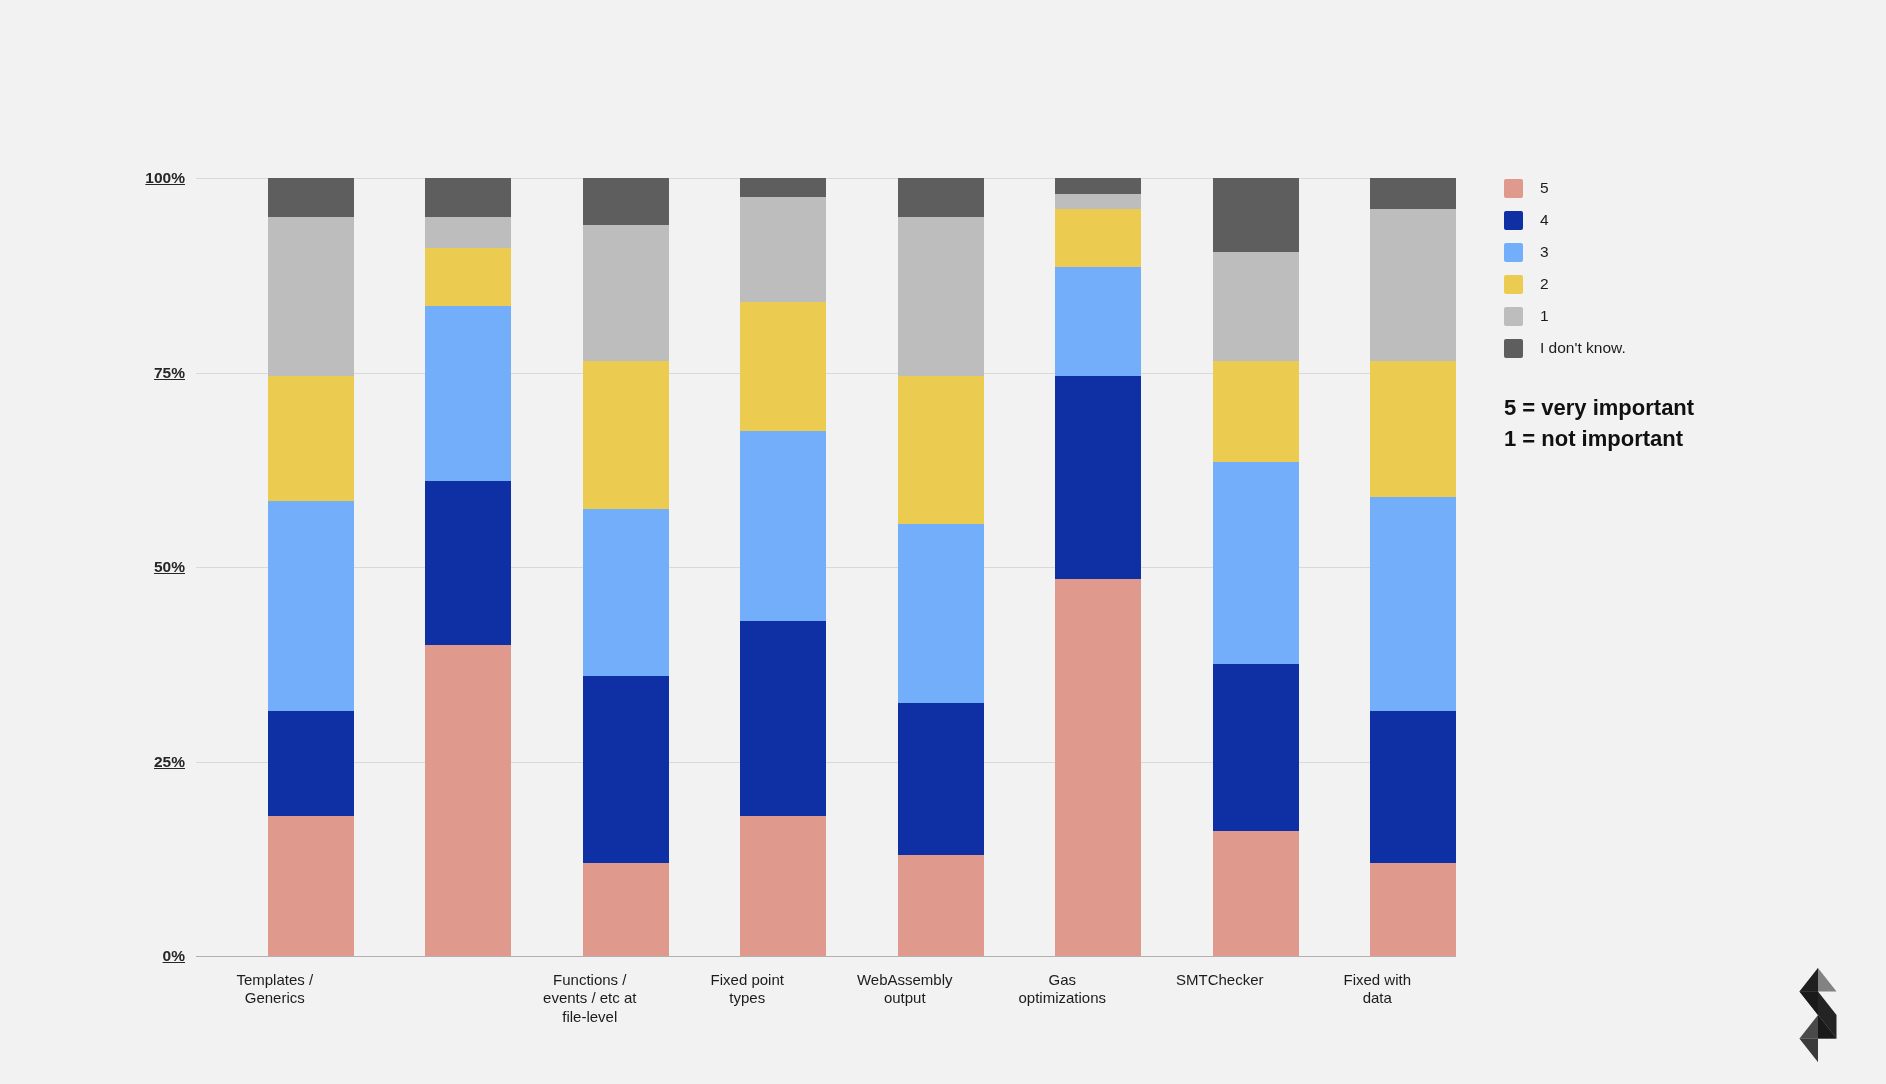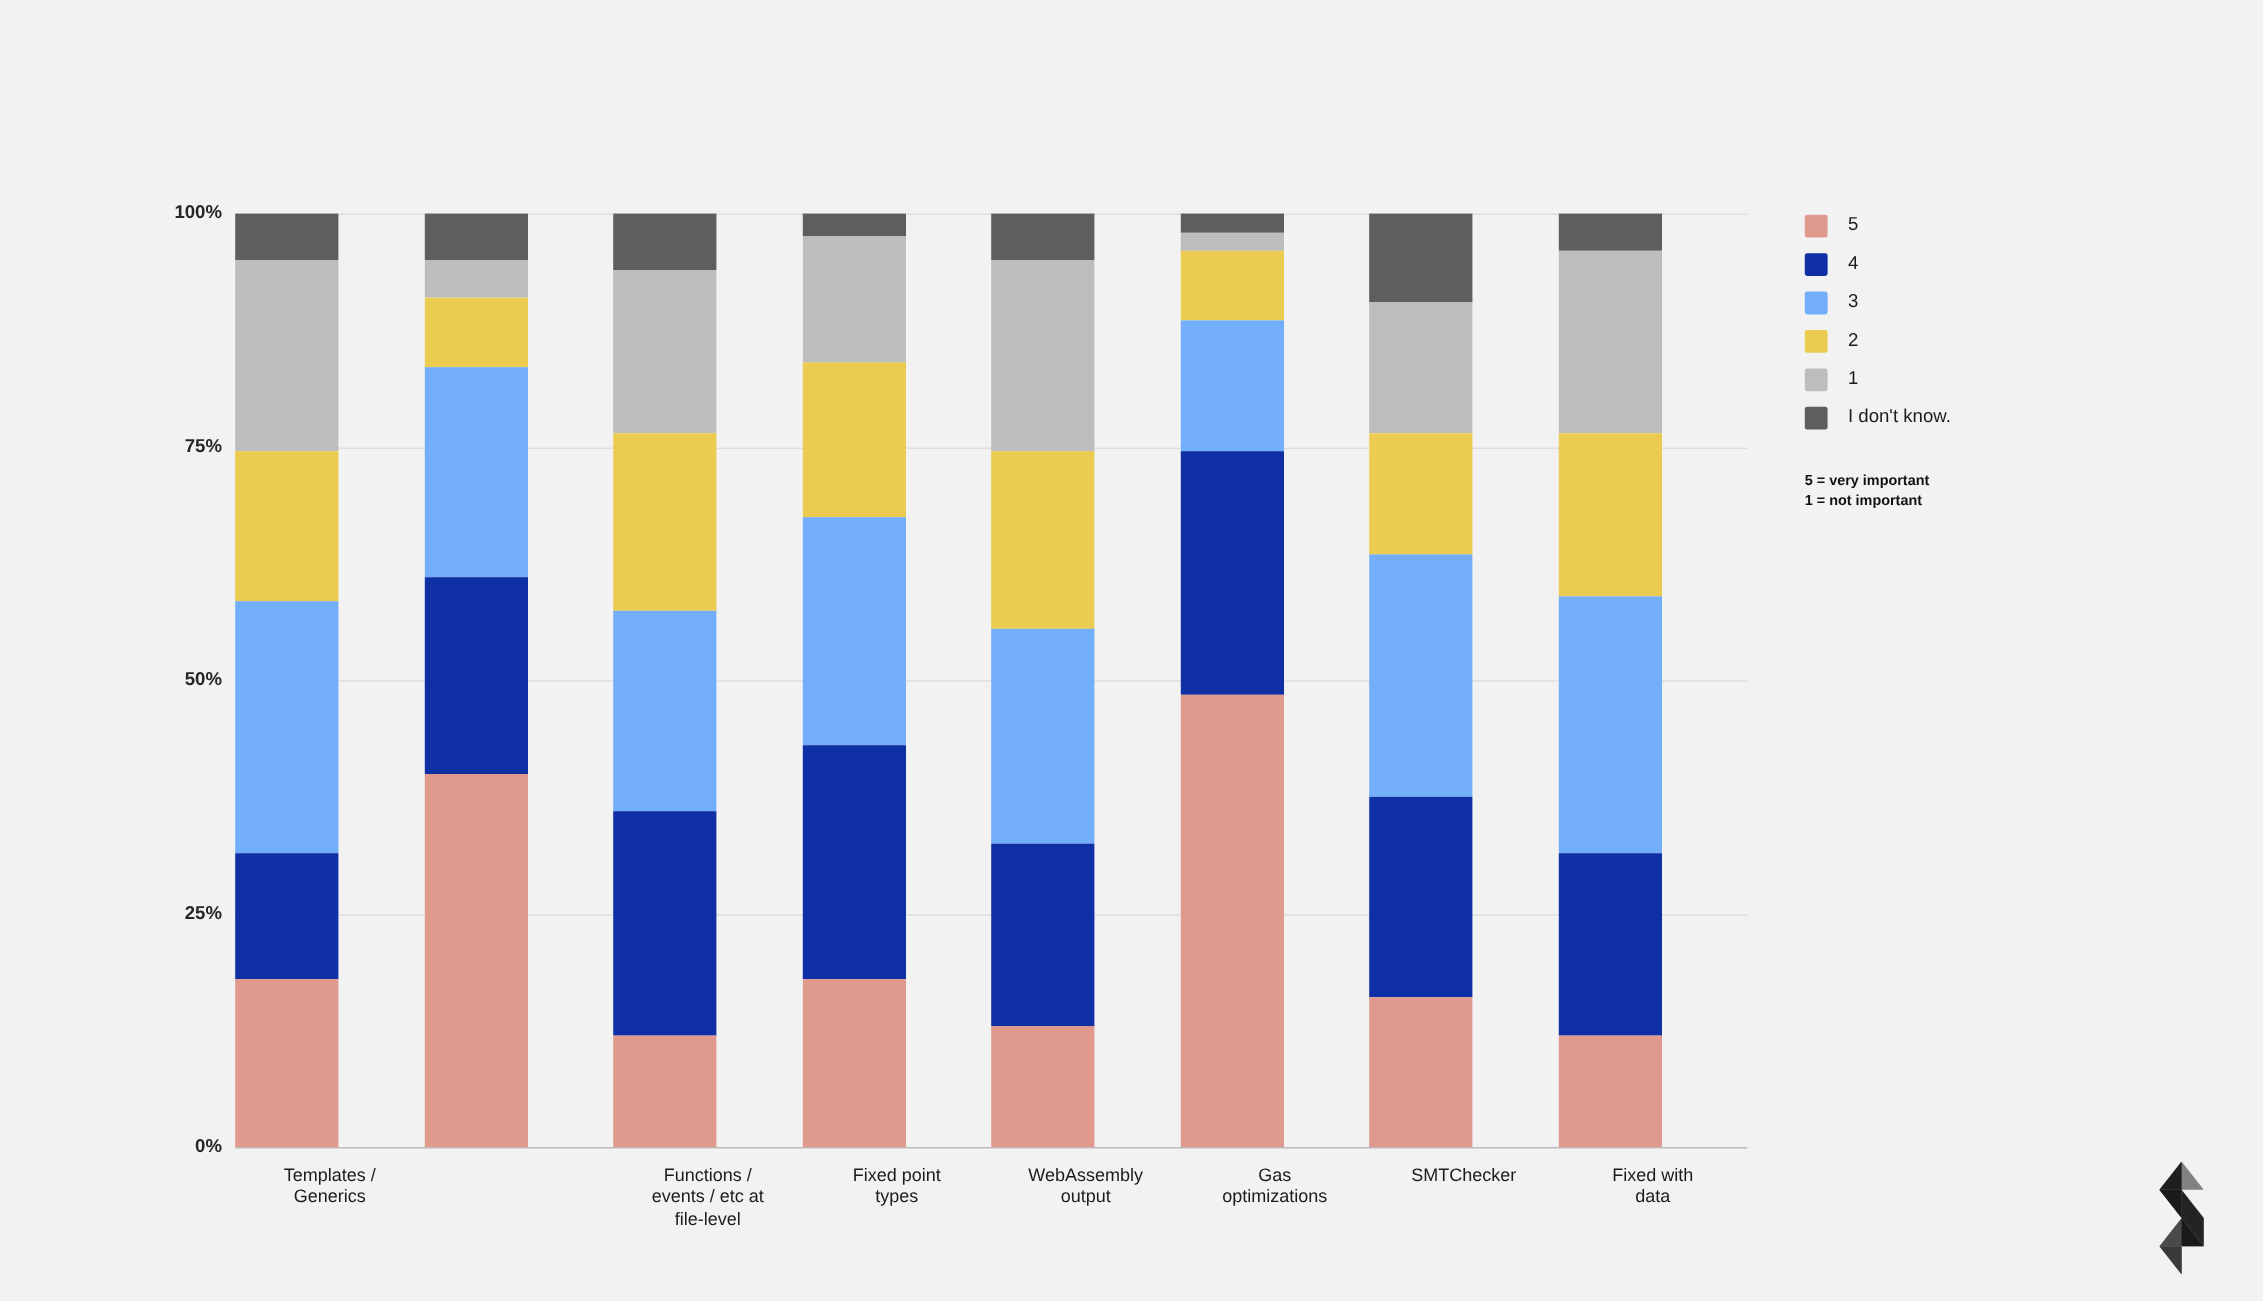--- a/index.html
+++ b/index.html
@@ -45,20 +45,21 @@
   
   .y-tick {
     position: absolute;
     right: 100%;
     margin-right: 11px;
     transform: translateY(-50%);
     font-size: 15.5px;
     font-weight: bold;
     color: #262626;
     white-space: nowrap;
+    text-decoration: underline;
   }
   .gridline {
     position: absolute;
     left: 0;
     width: 100%;
     height: 1px;
     background: #d9d9d9;
   }
   .gridline.baseline {
     background: #b0b0b0;
@@ -74,21 +75,21 @@
     display: flex;
     justify-content: space-between;
     align-items: flex-end;
   }
   .bar-col {
     position: relative;
     height: 100%;
     flex: 1 1 0;
     display: flex;
     flex-direction: column;
-    align-items: flex-start;
+    align-items: flex-end;
     justify-content: flex-end;
   }
   .bar {
     position: relative;
     width: 86px;
     height: 100%;
     display: flex;
     flex-direction: column;
   }
   .seg {
@@ -129,21 +130,21 @@
     margin-left: 17px;
     font-size: 15.5px;
     color: #1c1c1c;
     white-space: nowrap;
   }
 
   #legend-note {
     position: absolute;
     left: 1504px;
     top: 392px;
-    font-size: 12px;
+    font-size: 22px;
     font-weight: bold;
     color: #111111;
     line-height: 1.42;
     white-space: nowrap;
   }
 
   
   #logo {
     position: absolute;
     left: 1781px;

